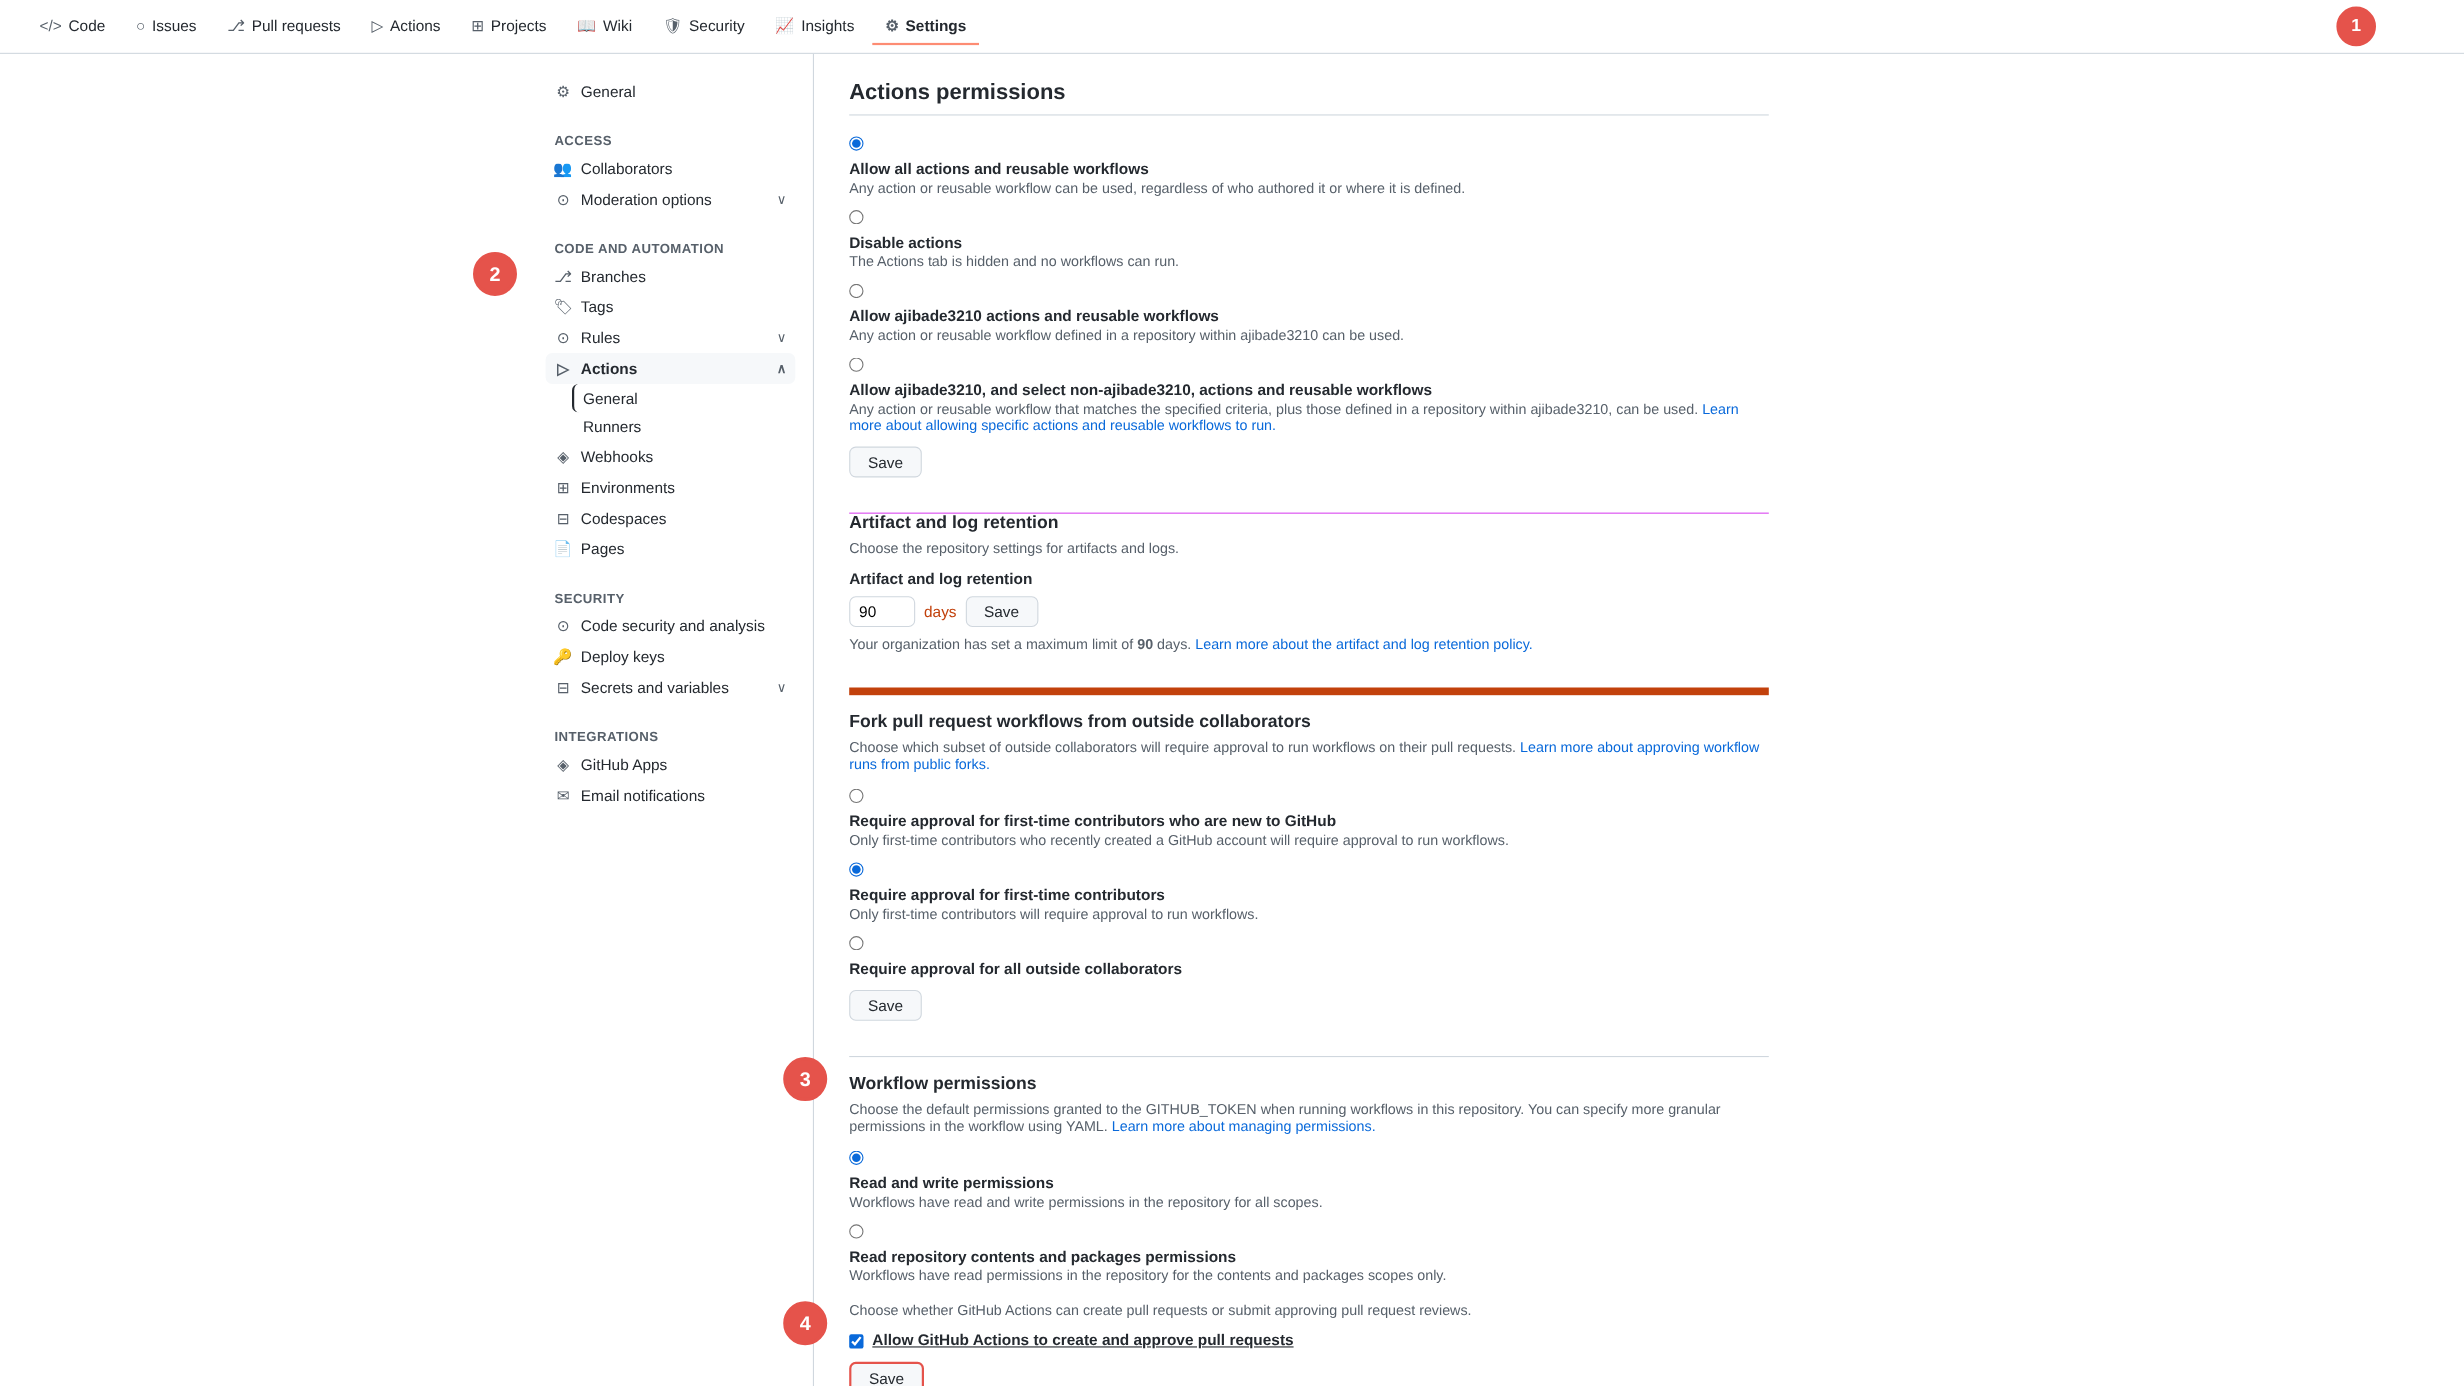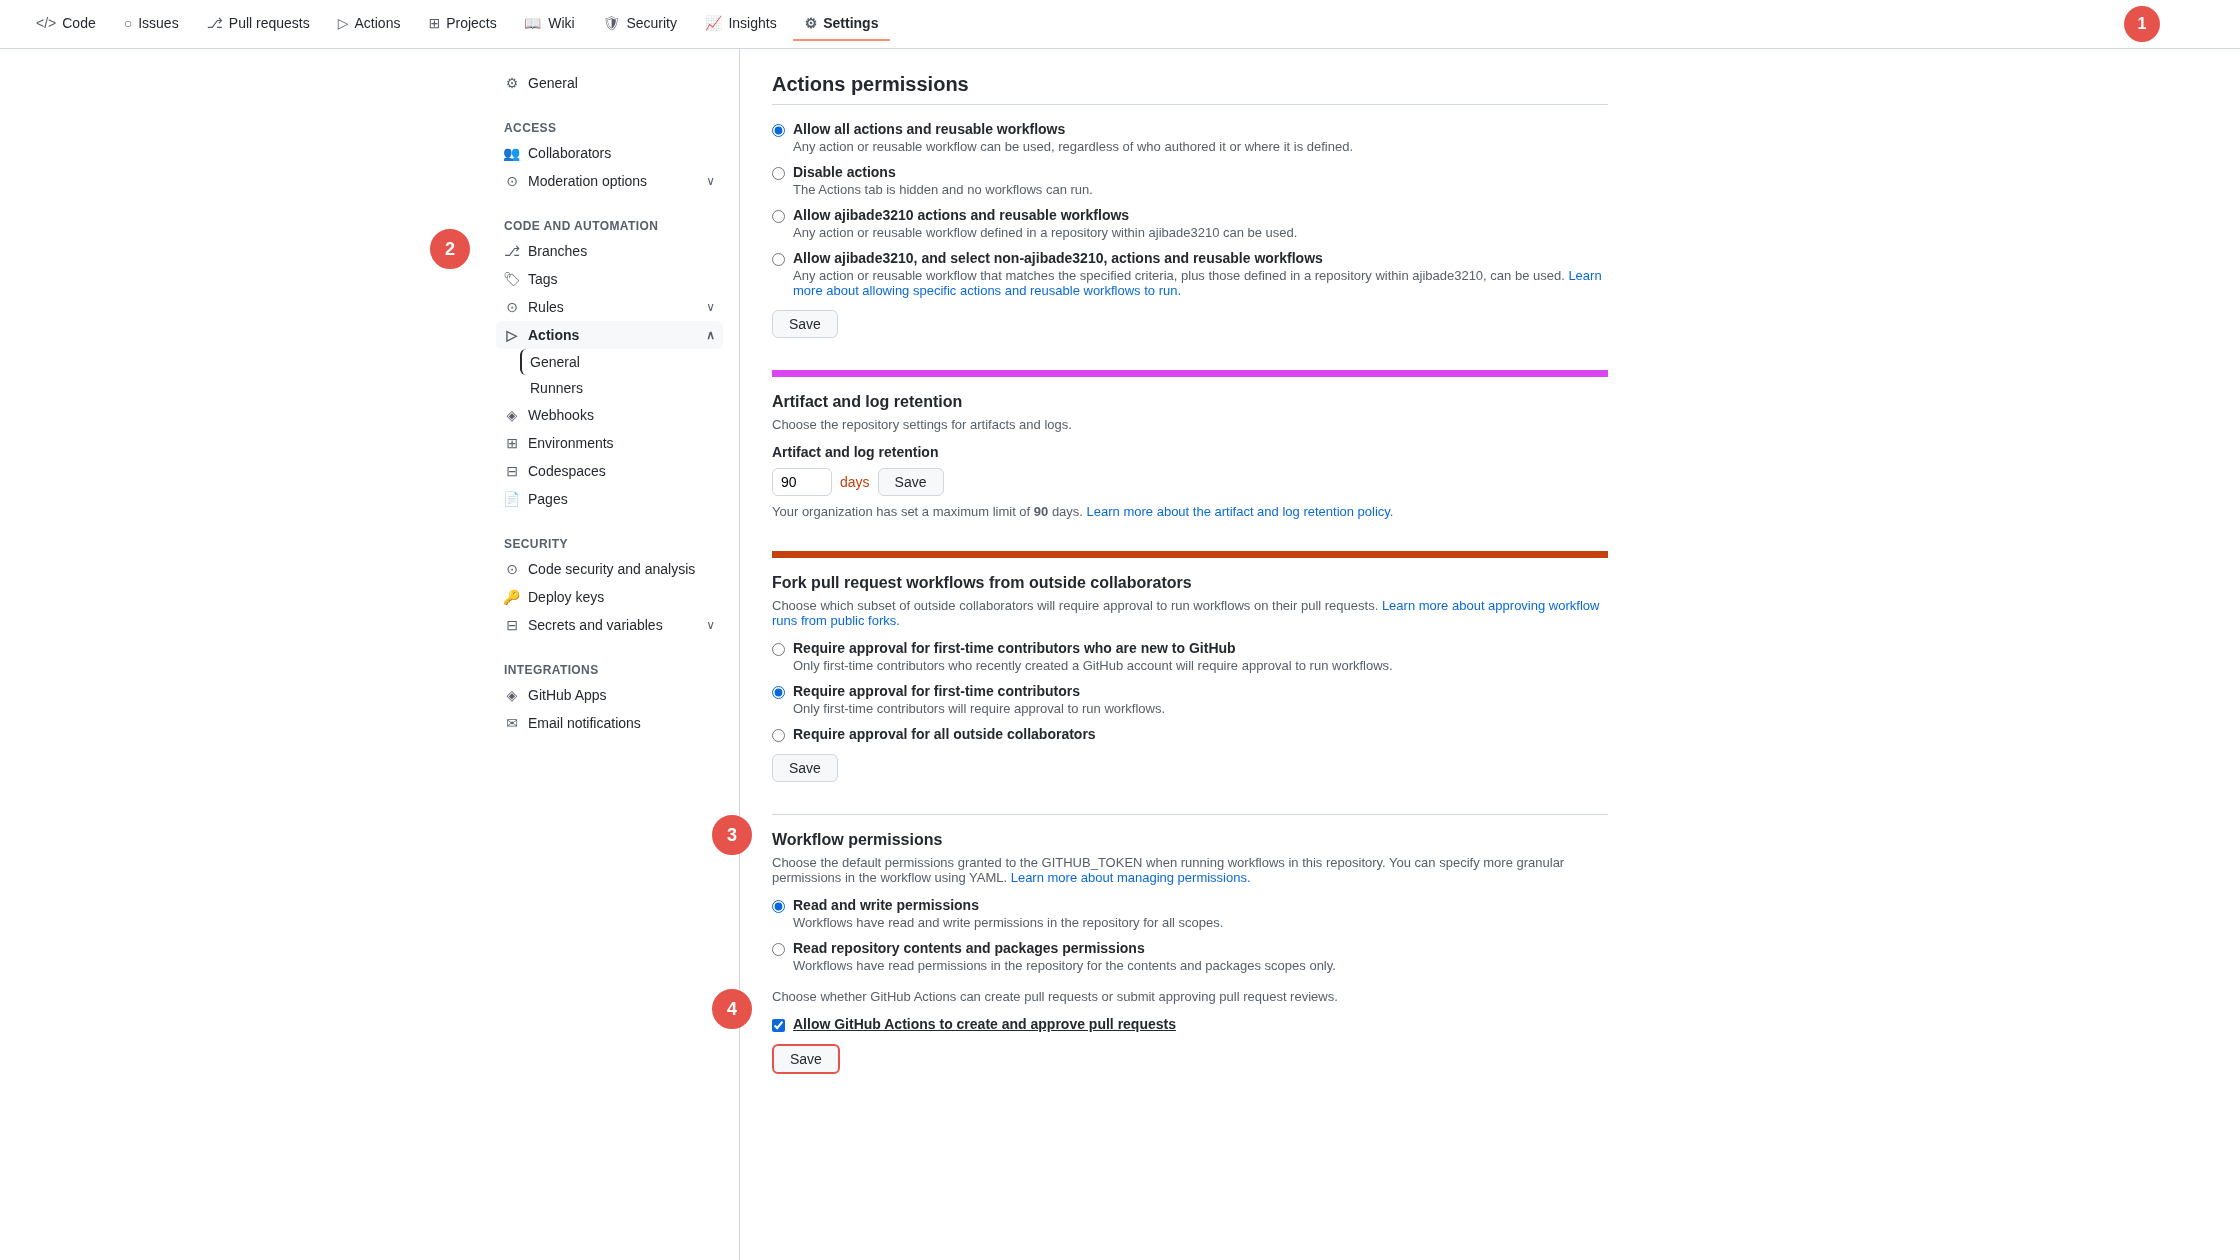--- a/index.html
+++ b/index.html
@@ -28,21 +28,21 @@
     .sidebar-sub-item.active-sub { border-left: 2px solid #24292f; font-weight: 500; }
 
     
     .main { flex: 1; padding: 24px 32px; max-width: 900px; }
     .section-title { font-size: 20px; font-weight: 600; color: #24292f; margin-bottom: 16px; padding-bottom: 8px; border-bottom: 1px solid #d0d7de; }
     .section-block { margin-bottom: 32px; }
     .block-title { font-size: 16px; font-weight: 600; margin-bottom: 6px; }
     .block-desc { font-size: 13px; color: #57606a; margin-bottom: 12px; }
 
     
-    .radio-option { display: flex; align-items: flex-start; gap: 8px; margin-bottom: 10px; }
+    .radio-option { display: flex; align-items: flex-start; gap: 8px; margin-bottom: 10px; flex-direction: column; }
     .radio-option input[type="radio"] { margin-top: 3px; flex-shrink: 0; accent-color: #0969da; }
     .radio-option-label { font-size: 14px; font-weight: 600; }
     .radio-option-desc { font-size: 13px; color: #57606a; margin-top: 2px; }
     .radio-option-link { color: #0969da; text-decoration: none; }
 
     
     .checkbox-option { display: flex; align-items: flex-start; gap: 8px; margin-bottom: 10px; text-decoration: underline; }
     .checkbox-option input[type="checkbox"] { margin-top: 3px; flex-shrink: 0; accent-color: #0969da; }
 
     
@@ -248,21 +248,21 @@
             Any action or reusable workflow that matches the specified criteria, plus those defined in a repository within ajibade3210, can be used.
             <a href="#" class="radio-option-link">Learn more about allowing specific actions and reusable workflows to run.</a>
           </div>
         </div>
       </div>
       <div style="margin-top:12px;">
         <button class="btn btn-save">Save</button>
       </div>
     </div>
 
-    <div class="section-block" style="padding-top:16px; border-top:7px solid #d946ef;">
+    <div class="section-block" style="border-top:1px solid #d946ef;">
       <div class="block-title">Artifact and log retention</div>
       <div class="block-desc">Choose the repository settings for artifacts and logs.</div>
       <div style="font-weight:600; font-size:14px; margin-bottom:8px;">Artifact and log retention</div>
       <div class="input-row">
         <input type="text" class="input-days" value="90" style="">
         <span class="input-suffix">days</span>
         <button class="btn btn-save">Save</button>
       </div>
       <div class="info-text">
         Your organization has set a maximum limit of <strong>90</strong> days.

